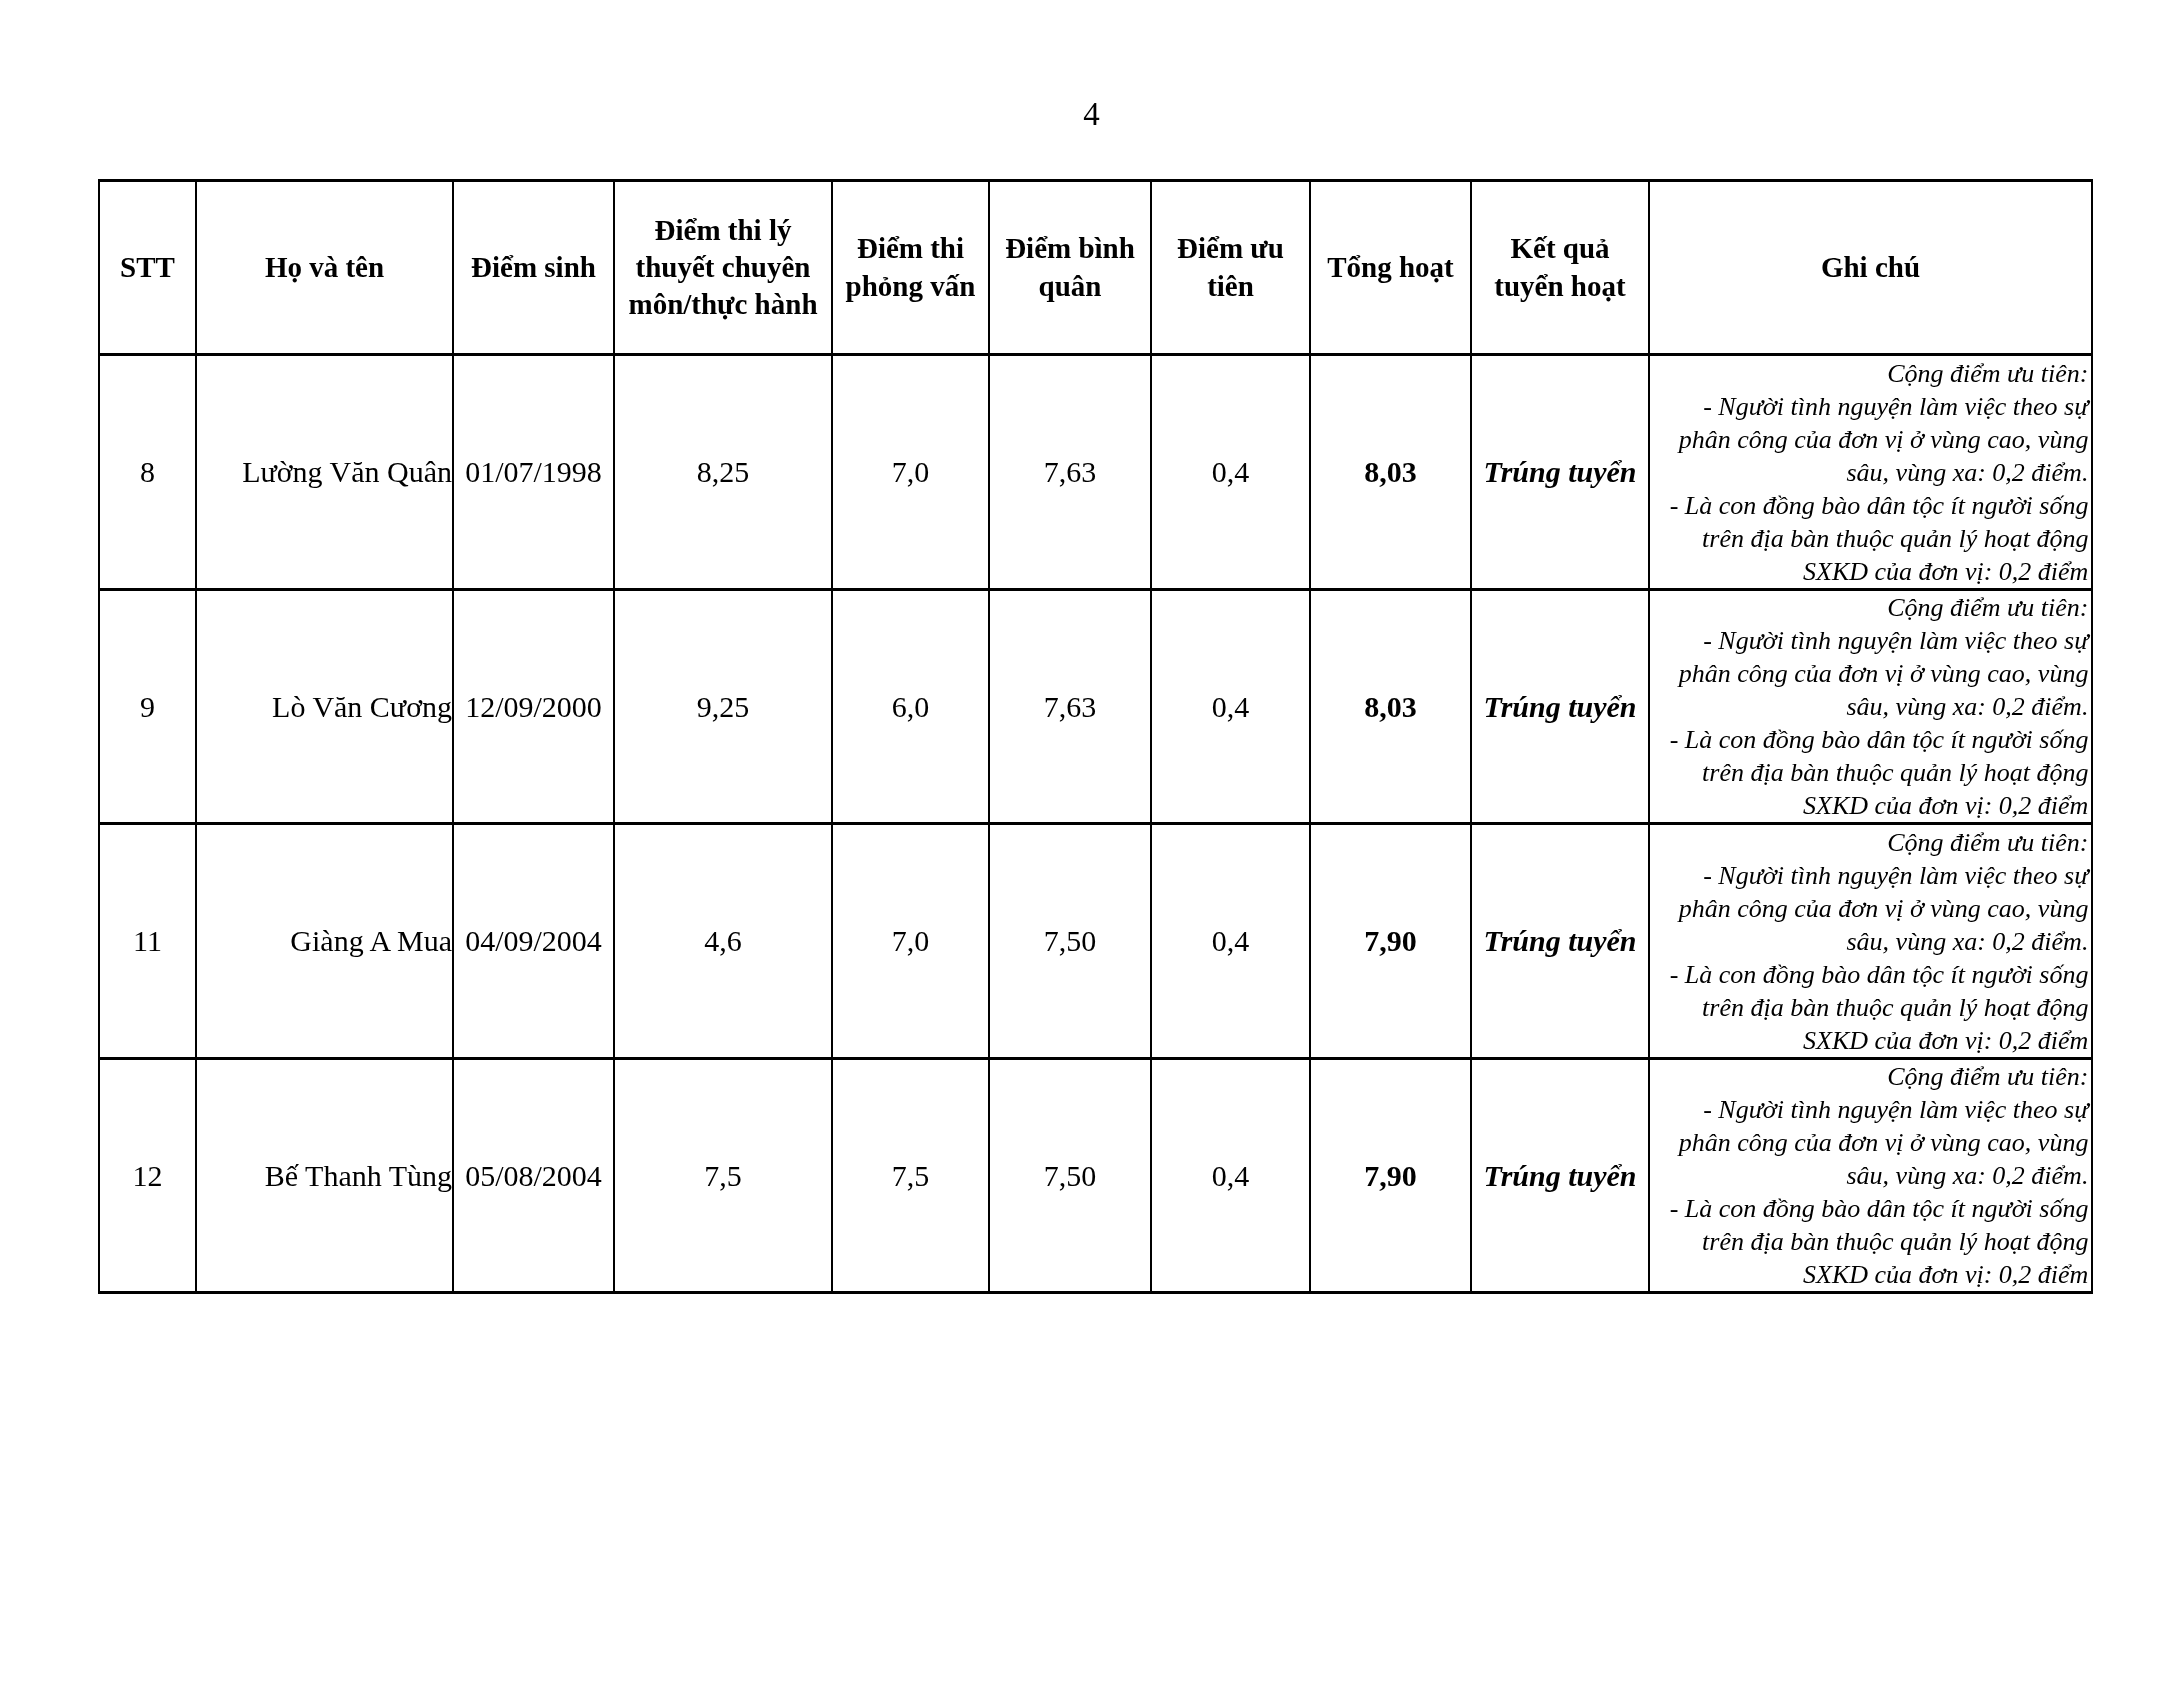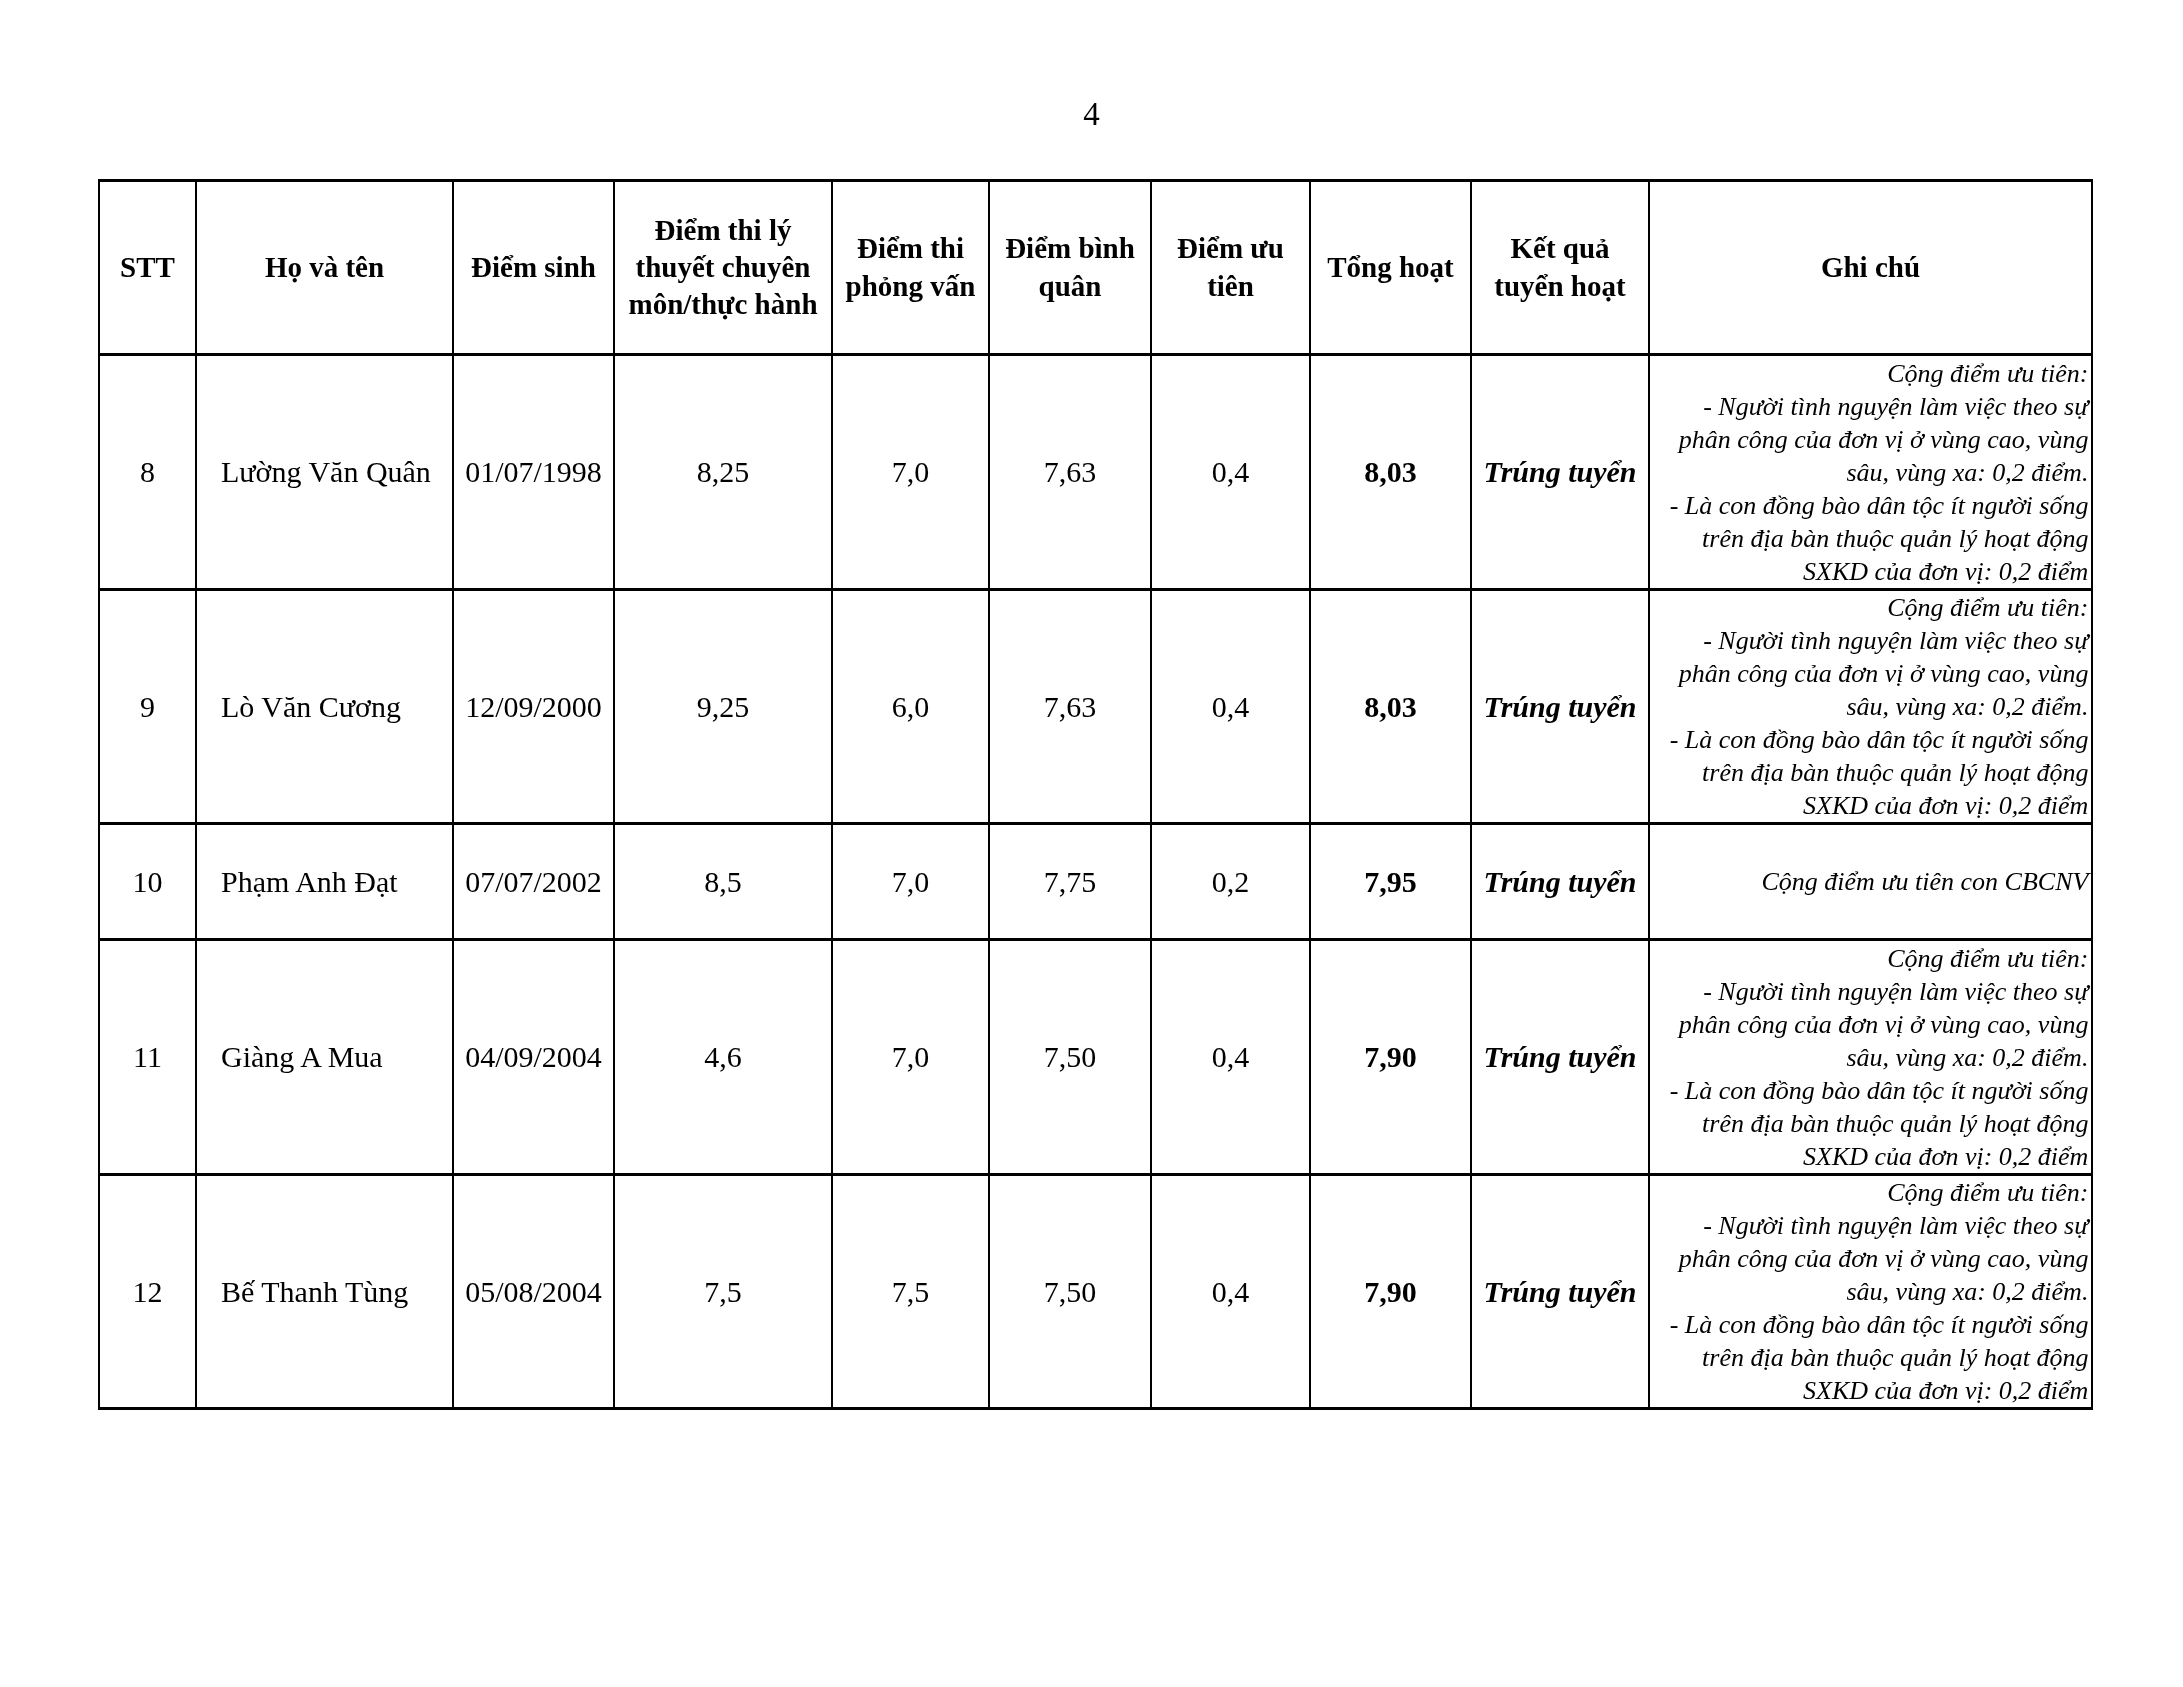--- a/index.html
+++ b/index.html
@@ -47,22 +47,22 @@
     line-height: 1.28;
     text-align: center;
     padding: 0 4px;
   }
   .results-table td {
     font-size: 30px;
     text-align: center;
     line-height: 1.2;
   }
   .results-table td.cell-name {
-    text-align: left;
-    padding-left: 24px;
+    text-align: right;
+    padding-left: 8px;
   }
   .results-table td.cell-total {
     font-weight: bold;
     margin-top: 24px;
   }
   .results-table td.cell-result {
     font-weight: bold;
     font-style: italic;
   }
   .results-table td.cell-note {
@@ -129,32 +129,20 @@
         <td class="cell-theory">9,25</td>
         <td class="cell-interview">6,0</td>
         <td class="cell-average">7,63</td>
         <td class="cell-priority">0,4</td>
         <td class="cell-total">8,03</td>
         <td class="cell-result">Trúng tuyển</td>
         <td class="cell-note">Cộng điểm ưu tiên:
 - Người tình nguyện làm việc theo sự phân công của đơn vị ở vùng cao, vùng sâu, vùng xa: 0,2 điểm.
 - Là con đồng bào dân tộc ít người sống trên địa bàn thuộc quản lý hoạt động SXKD của đơn vị: 0,2 điểm</td>
       </tr>
-      <tr style="height: 116px;">
-        <td class="cell-stt">10</td>
-        <td class="cell-name">Phạm Anh Đạt</td>
-        <td class="cell-dob">07/07/2002</td>
-        <td class="cell-theory">8,5</td>
-        <td class="cell-interview">7,0</td>
-        <td class="cell-average">7,75</td>
-        <td class="cell-priority">0,2</td>
-        <td class="cell-total">7,95</td>
-        <td class="cell-result">Trúng tuyển</td>
-        <td class="cell-note">Cộng điểm ưu tiên con CBCNV</td>
-      </tr>
       <tr style="height: 235px;">
         <td class="cell-stt">11</td>
         <td class="cell-name">Giàng A Mua</td>
         <td class="cell-dob">04/09/2004</td>
         <td class="cell-theory">4,6</td>
         <td class="cell-interview">7,0</td>
         <td class="cell-average">7,50</td>
         <td class="cell-priority">0,4</td>
         <td class="cell-total">7,90</td>
         <td class="cell-result">Trúng tuyển</td>

